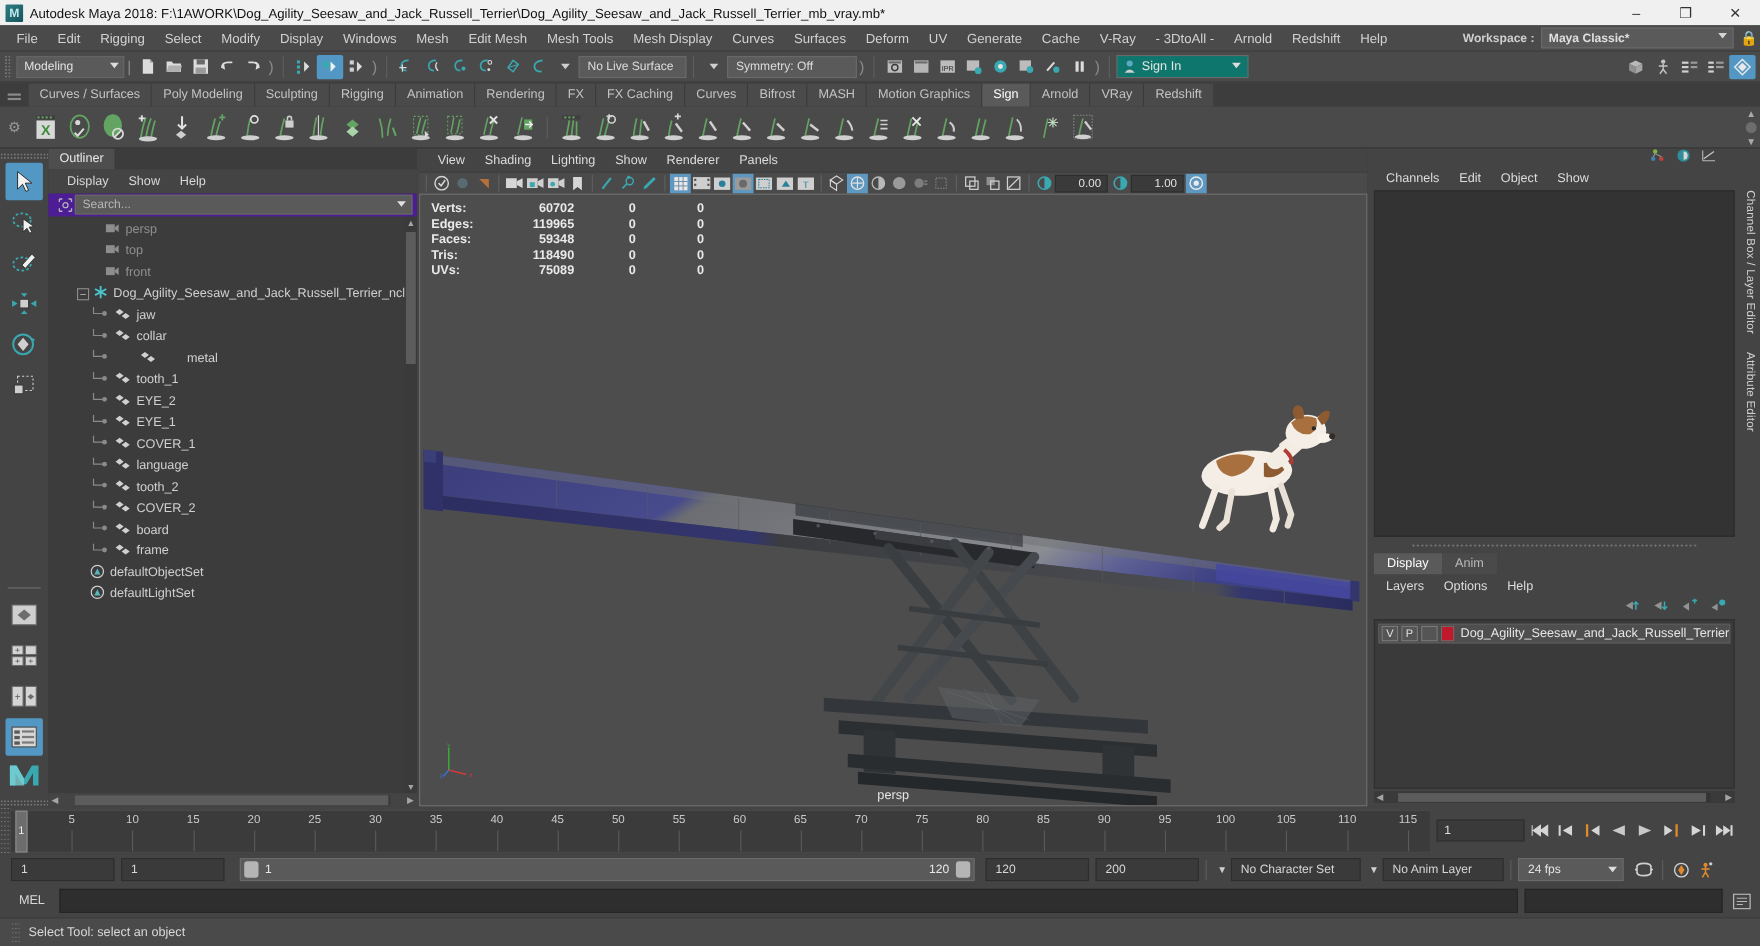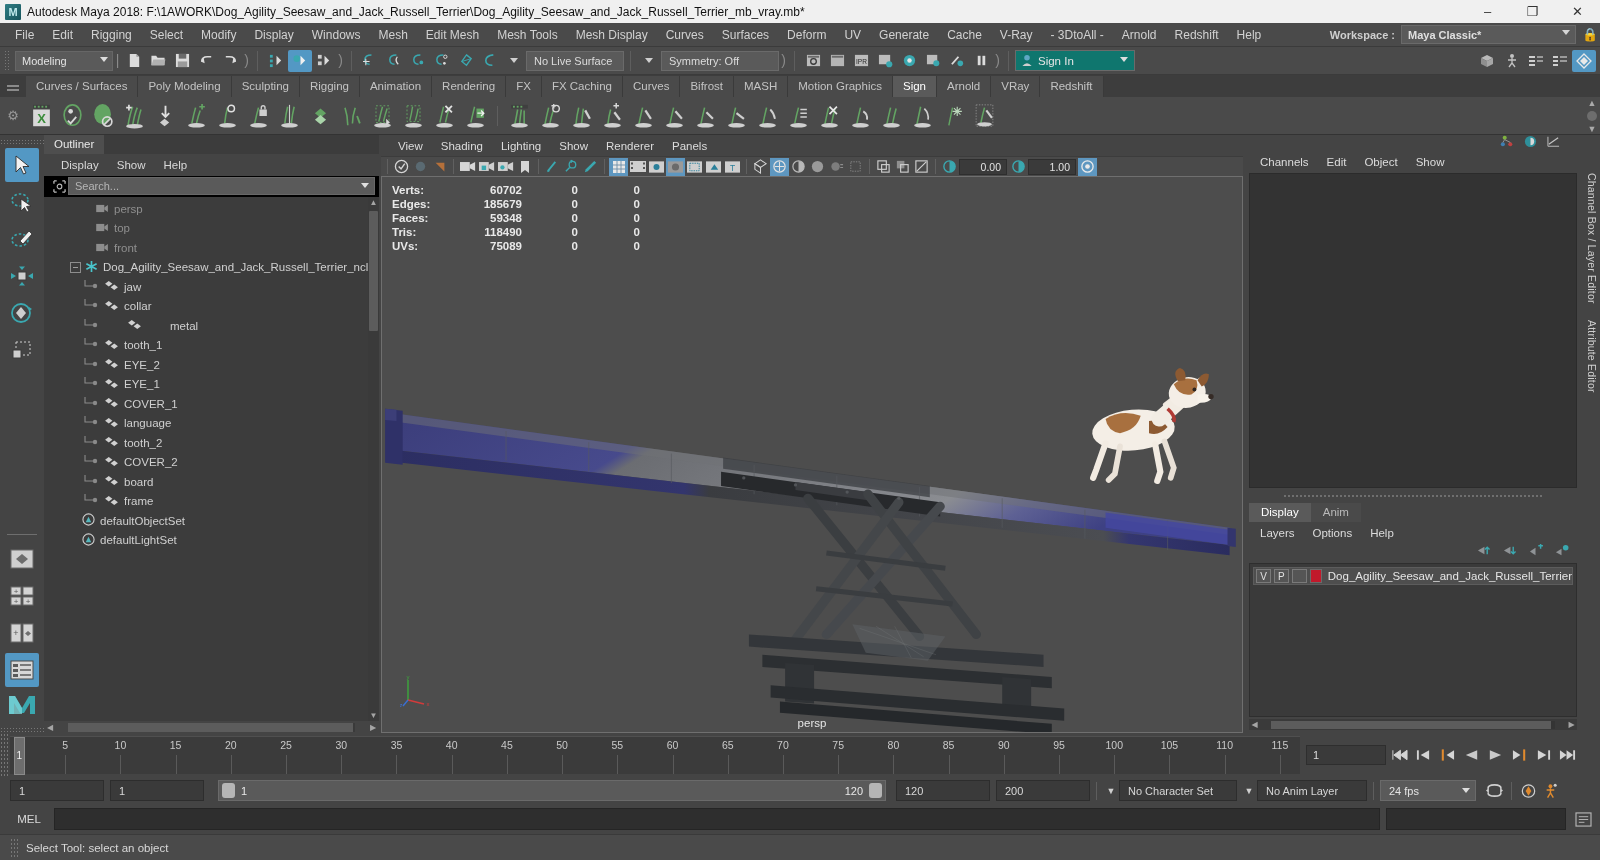--- a/index.html
+++ b/index.html
@@ -107,21 +107,21 @@
   .toolspacer { flex: 1 1 auto; }
   .toolrule { width:30px; height:1px; background:#6e6e6e; margin:8px 0 4px; }
   .maya-m { width:34px; height:34px; margin-bottom:6px; display:flex; align-items:center; justify-content:center;}
 
   
   .outliner { width: 337px; flex:0 0 337px; background:#3c3c3c; display:flex; flex-direction:column; border-right:2px solid #444;}
   .panel-tabrow { height: 19px; background:#3c3c3c; display:flex; align-items:flex-end; }
   .panel-tab { height:19px; line-height:19px; padding:0 10px; font-size:11.5px; background:#4e4e4e; color:#e8e8e8; }
   .outliner-menu { height: 22px; display:flex; align-items:center; background:#444; padding-left:8px; }
   .outliner-menu span { font-size:11.5px; padding: 0 9px; color:#d8d8d8; }
-  .outliner-search { height:21px; display:flex; align-items:center; background:#000000; padding: 1px 4px 2px 6px; }
+  .outliner-search { height:21px; display:flex; align-items:center; background:#4c1d95; padding: 1px 4px 2px 6px; }
   .search-ico { width:18px; height:16px; display:flex; align-items:center; justify-content:center; color:#b8b8b8; }
   .search-field {
     flex:1 1 auto; height:18px; background:#5a5a5a; border:1px solid #686868; color:#b5b5b5;
     font-size:11px; display:flex; align-items:center; padding-left:6px; position:relative;
   }
   .search-field .arrow { position:absolute; right:5px; top:5px; border-left:4px solid transparent; border-right:4px solid transparent; border-top:5px solid #e0e0e0; }
   .outliner-list { flex:1 1 auto; background:#3c3c3c; overflow:hidden; position:relative; padding-top:2px; }
   .ol-row { height:19.5px; display:flex; align-items:center; font-size:11.5px; white-space:nowrap; padding-left:2px; }
   .ol-cam-ico { color:#9a9a9a; margin-right:5px; font-size:11px; }
   .ol-dim { color:#8f8f8f; }
@@ -1438,21 +1438,21 @@
           <table>
             <tbody>
                 <tr>
               <td class="lbl">Verts:</td>
               <td class="v1">60702</td>
               <td class="v2">0</td>
               <td class="v3">0</td>
             </tr>
             <tr>
               <td class="lbl">Edges:</td>
-              <td class="v1">185679</td>
+              <td class="v1">119965</td>
               <td class="v2">0</td>
               <td class="v3">0</td>
             </tr>
             <tr>
               <td class="lbl">Faces:</td>
               <td class="v1">59348</td>
               <td class="v2">0</td>
               <td class="v3">0</td>
             </tr>
             <tr>

